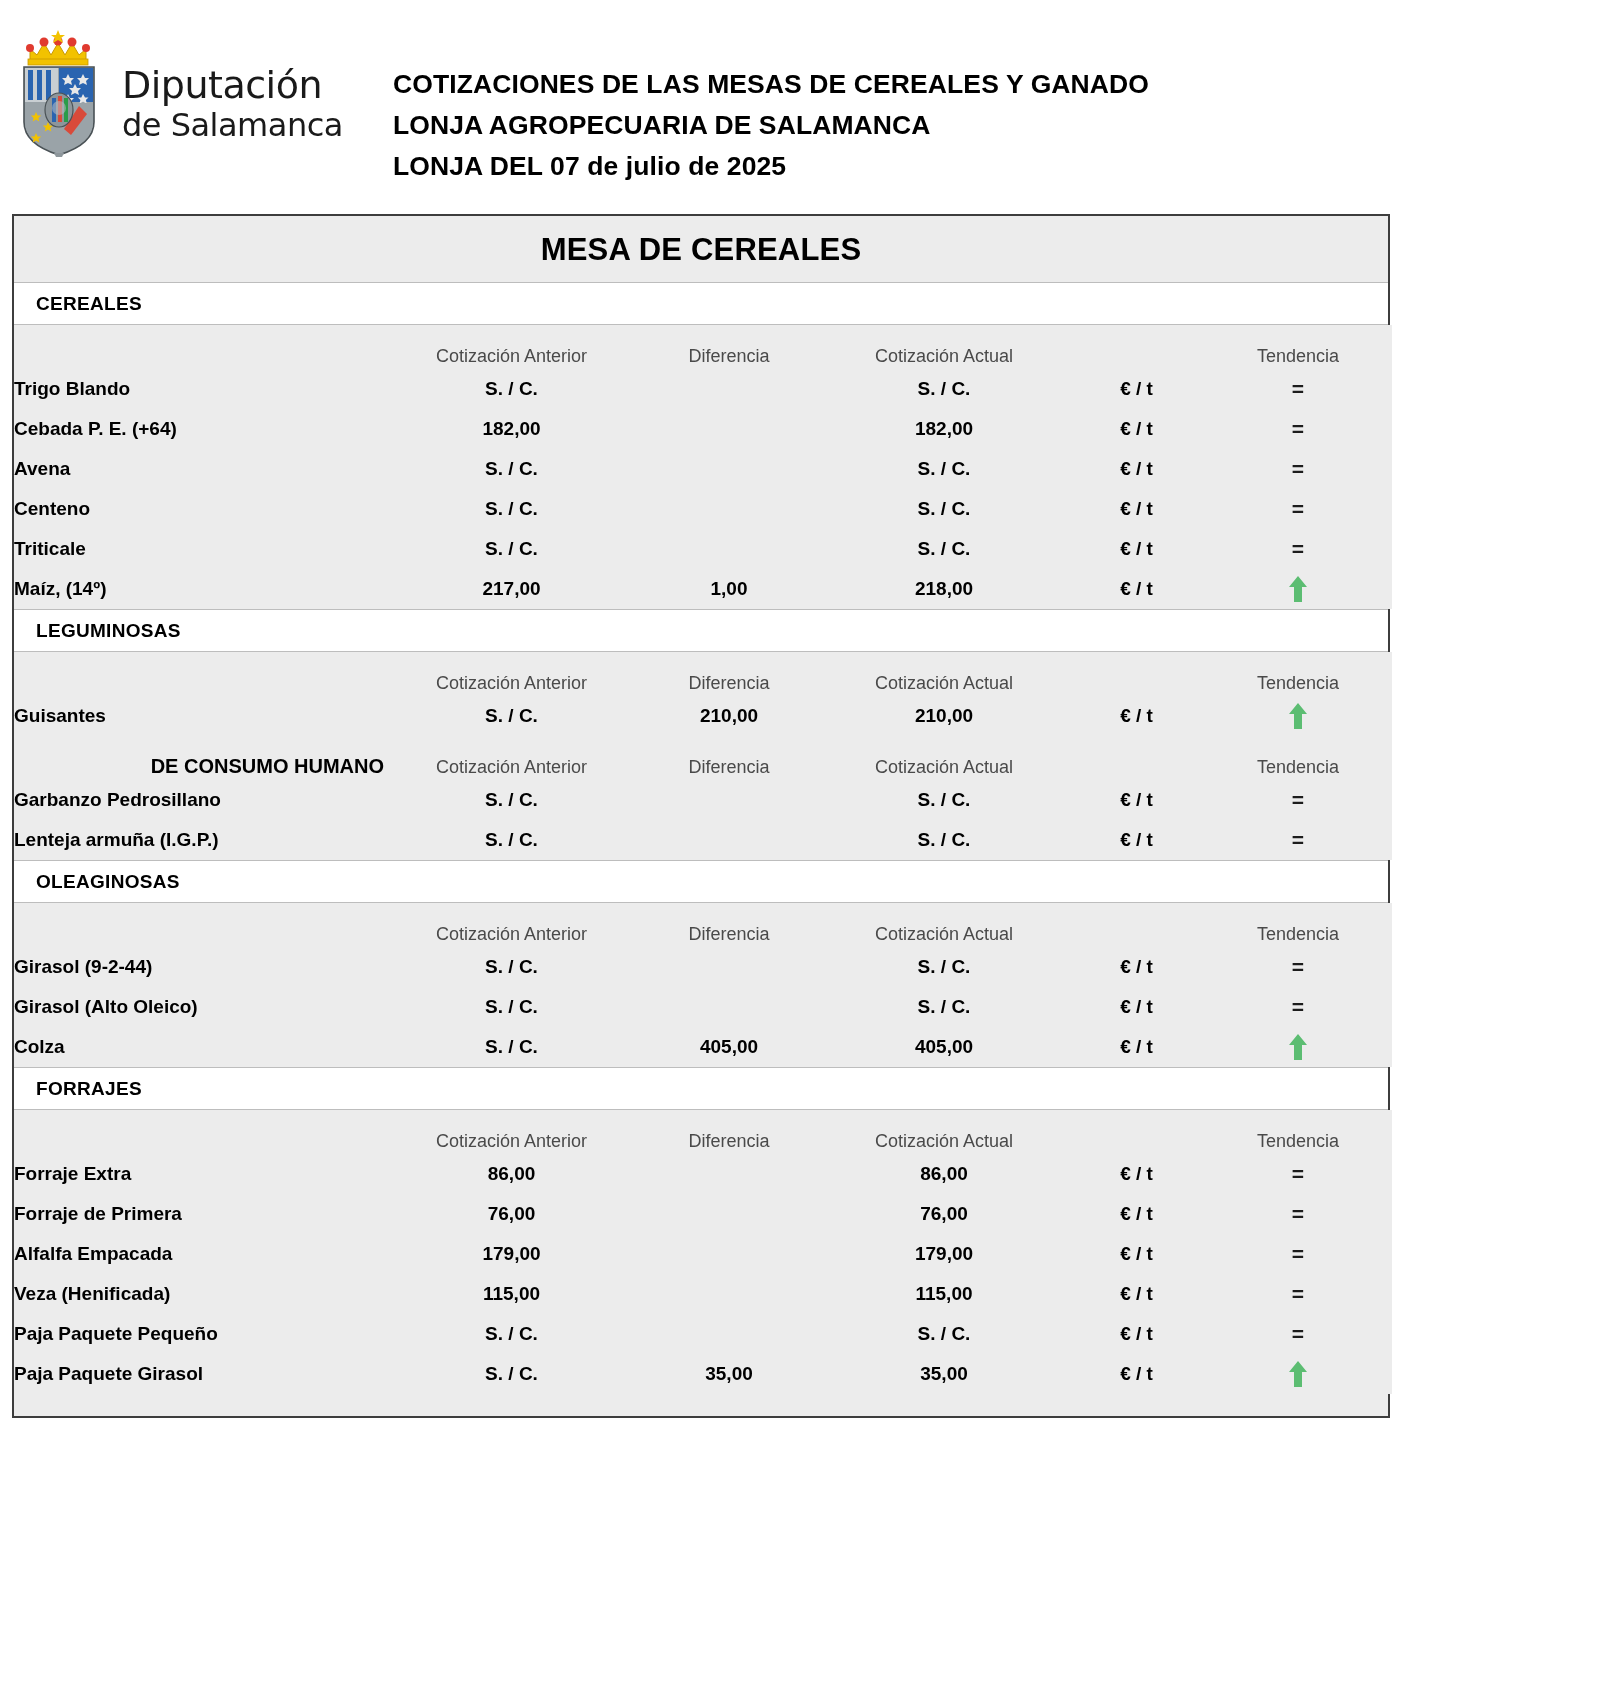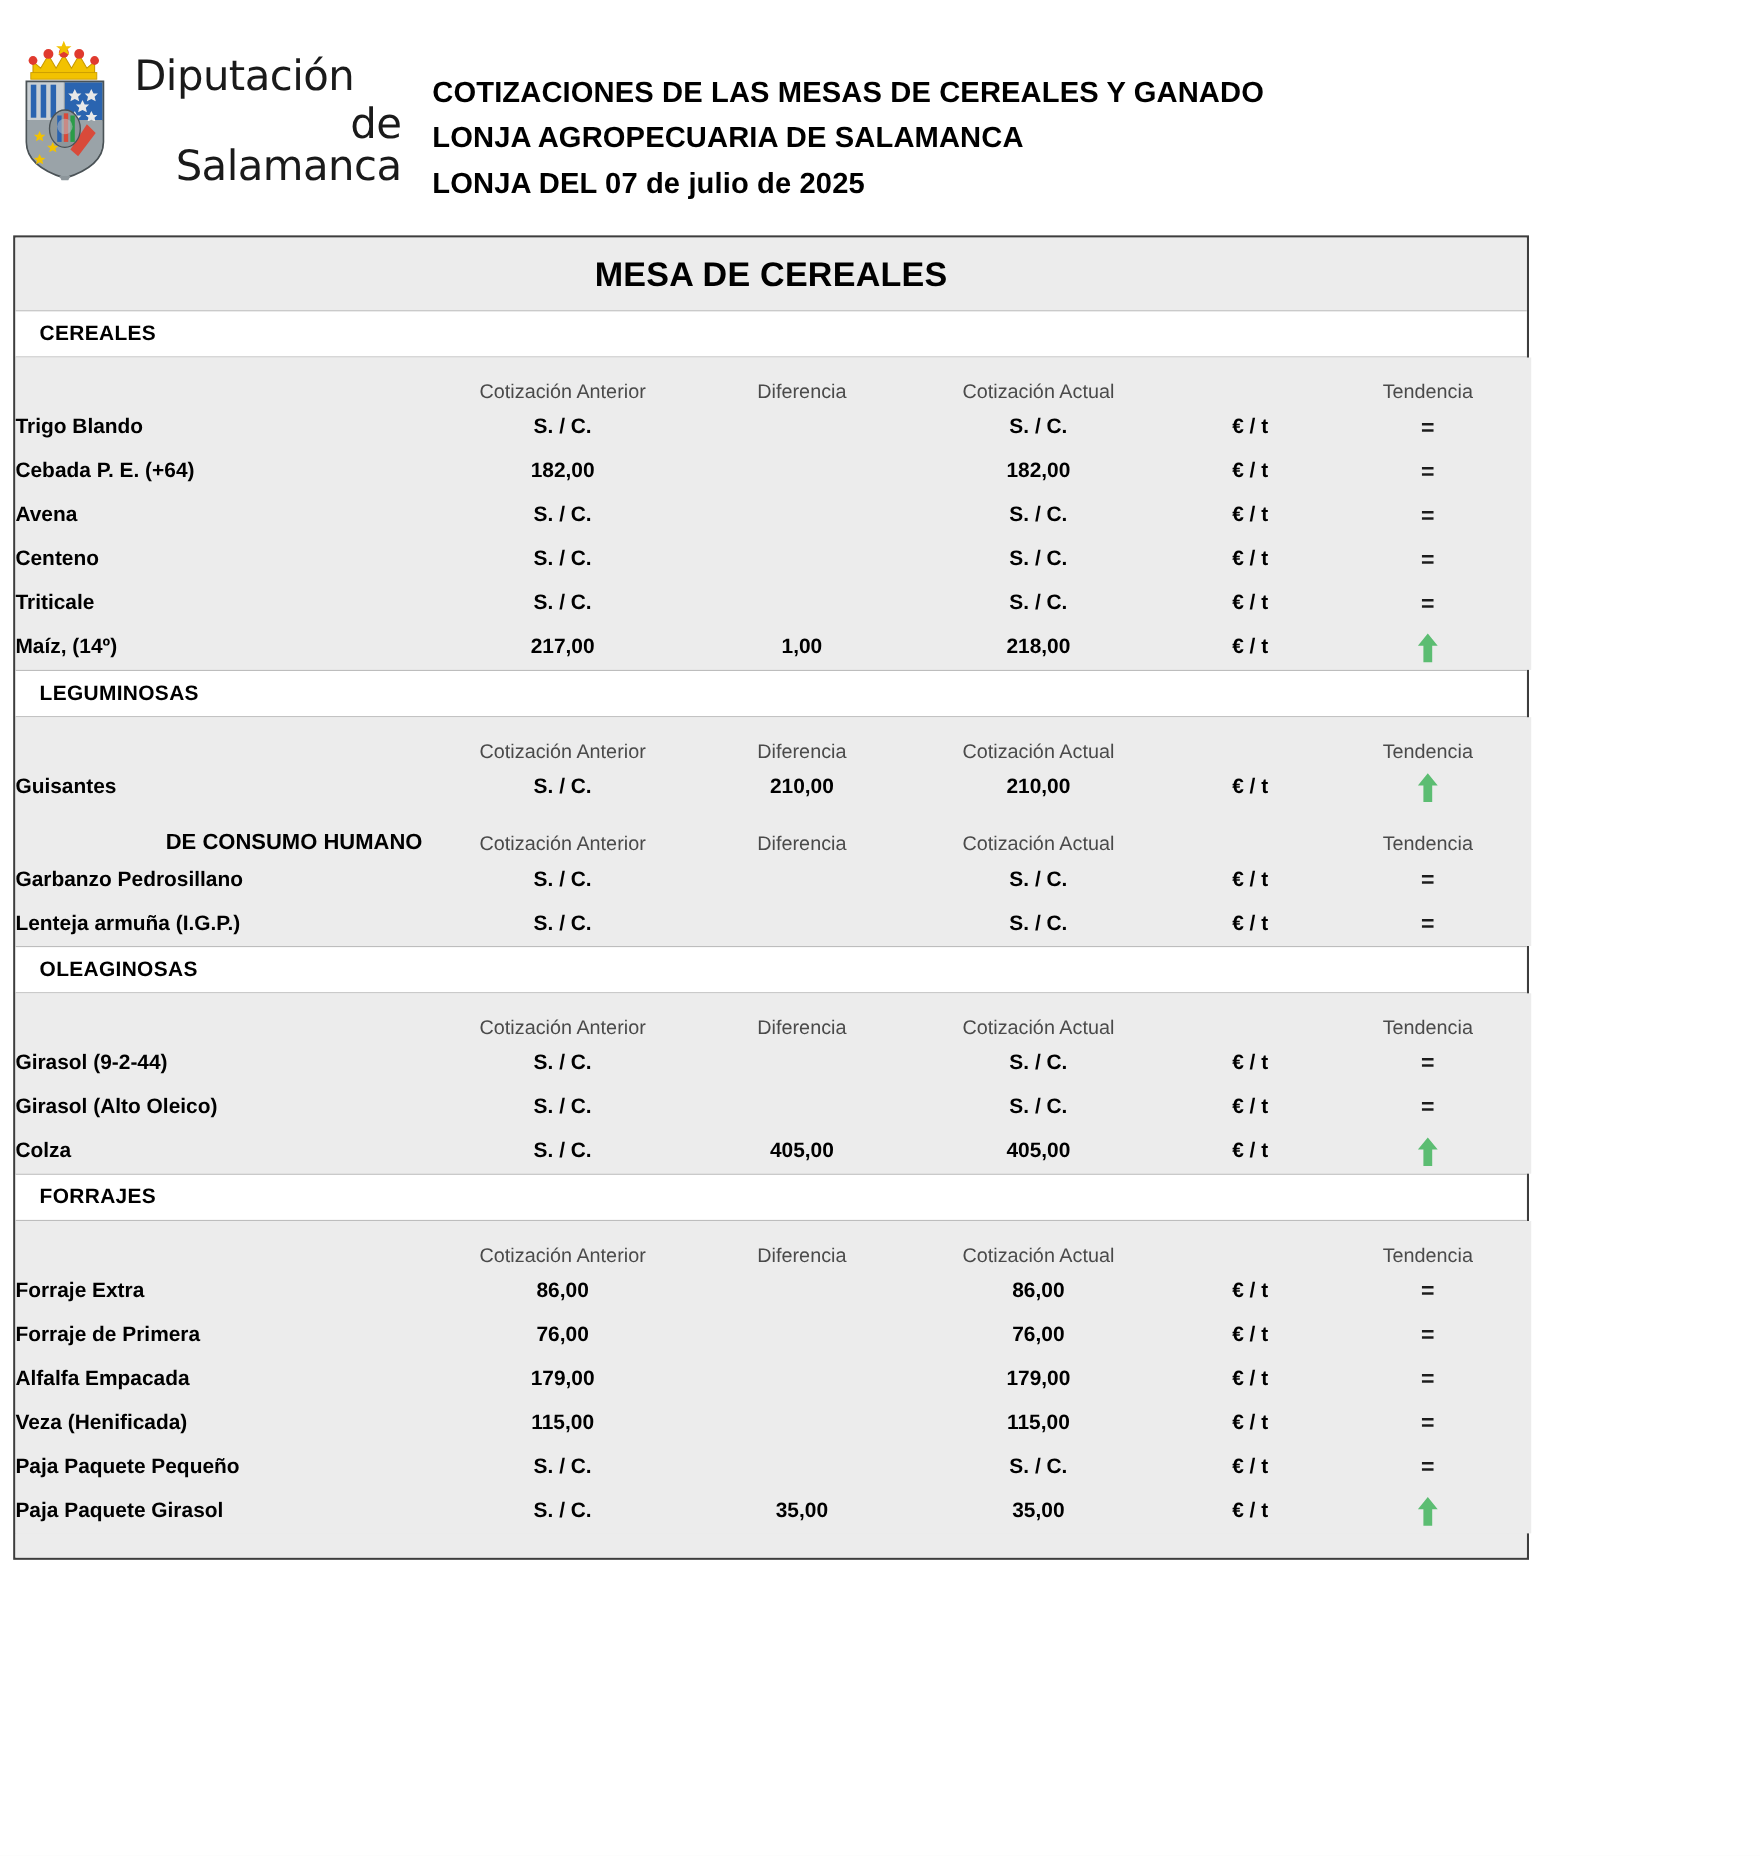--- a/index.html
+++ b/index.html
@@ -47,27 +47,26 @@
     padding-top: 28px;
   }
   .logo-text .l1 {
     font-size: 38px;
     letter-spacing: -0.5px;
     color: #1a1a1a;
     font-family: "DejaVu Sans", sans-serif;
     font-weight: 400;
   }
   .logo-text .l2 {
-    font-size: 38px;
+    font-size: 32px;
     letter-spacing: -0.5px;
     color: #1a1a1a;
     font-family: "DejaVu Sans", sans-serif;
     font-weight: 400;
     margin-top: 4px;
-    text-align: right;
   }
   .title-block {
     padding-top: 42px;
     padding-left: 28px;
   }
   .title-block div {
     font-size: 26.5px;
     font-weight: bold;
     letter-spacing: 0.1px;
     line-height: 1.54;

